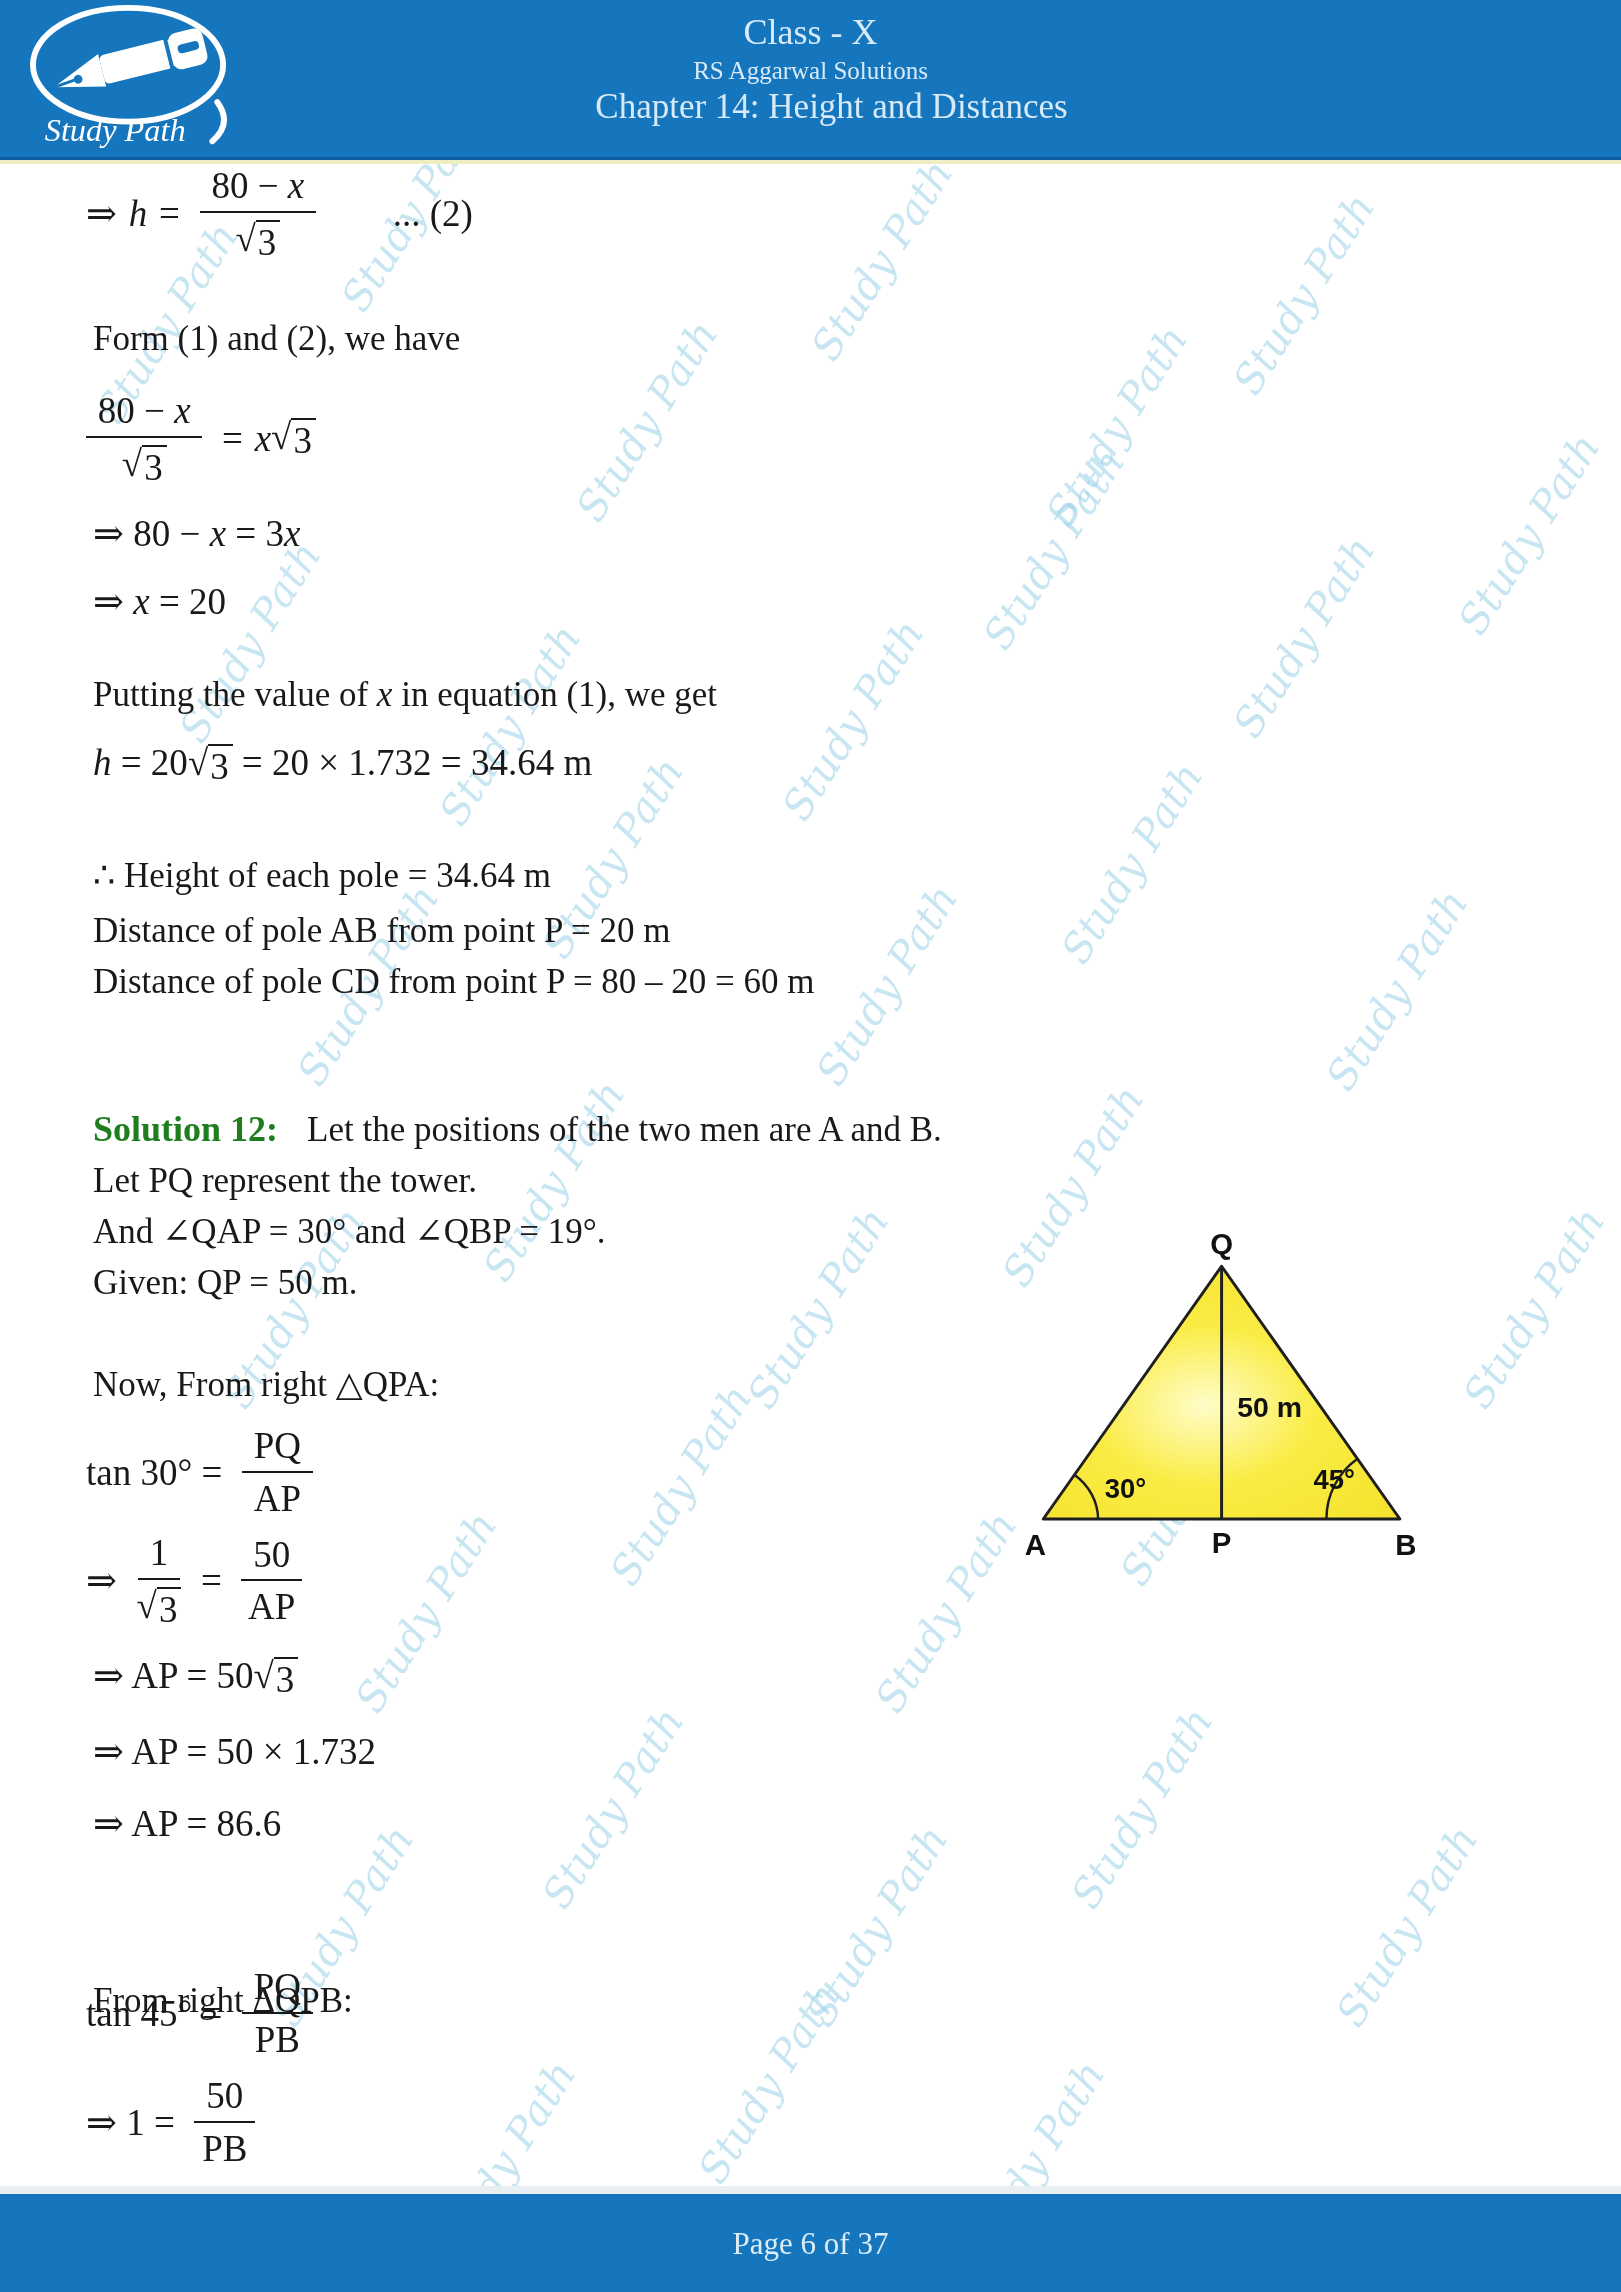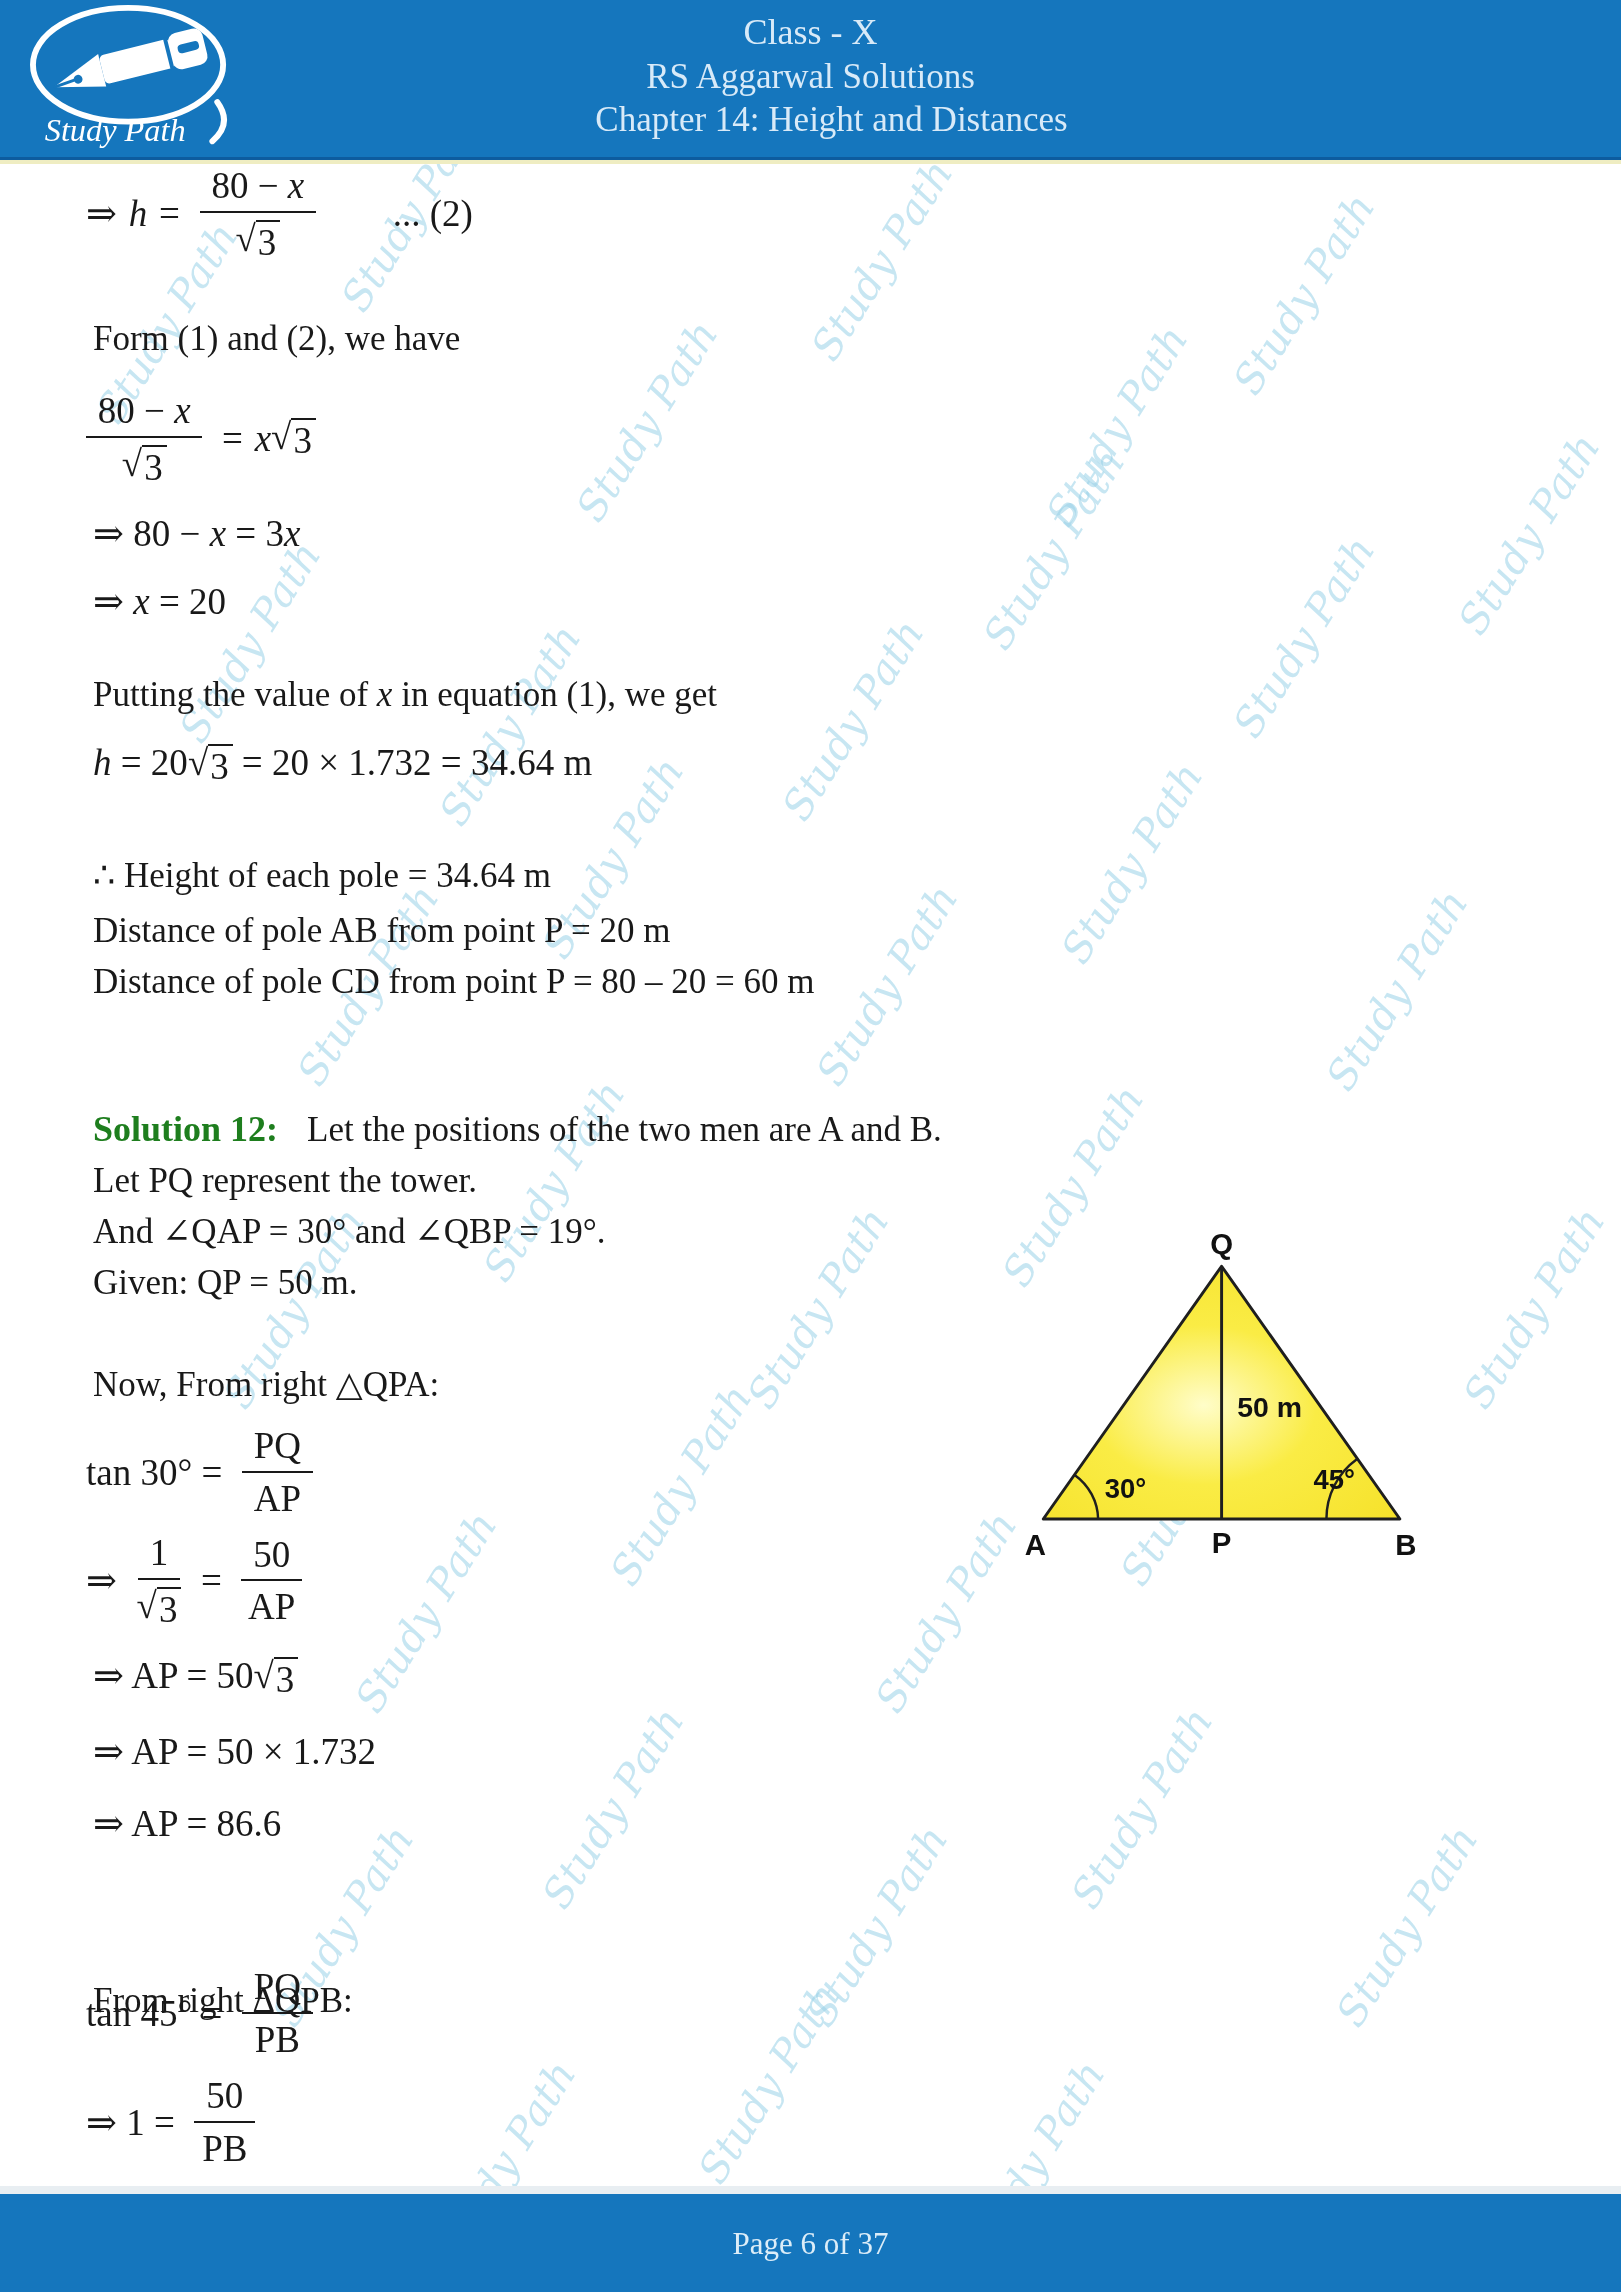--- a/index.html
+++ b/index.html
@@ -10,21 +10,21 @@
   .wm{position:absolute;font-style:italic;font-size:41px;color:#9ad2e8;opacity:.55;
       white-space:nowrap;transform:translate(-50%,-50%) rotate(-58deg);
       font-family:"DejaVu Serif",serif;pointer-events:none;}
 
   
   .header{position:absolute;left:0;top:0;width:100%;height:157px;background:#1576bd;}
   .hdr-edge{position:absolute;left:0;top:157px;width:100%;height:2.9px;background:#0d5c9f;}
   .hdr-gold{position:absolute;left:0;top:160px;width:100%;height:3.9px;background:#efedc2;}
   .htitle{position:absolute;left:0;right:0;top:9.8px;text-align:center;color:#d8eaf8;}
   .ht1{font-size:36px;line-height:1.25;}
-  .ht2{font-size:35px;line-height:1.25;}
+  .ht2{font-size:25px;line-height:1.25;}
   .ht3{font-size:35px;line-height:1.2;margin-left:42px;}
   .logo{position:absolute;left:24.5px;top:3.9px;}
 
   
   .t{position:absolute;left:93px;font-size:35px;white-space:nowrap;line-height:1.2;}
   .eq{position:absolute;left:86px;font-size:37px;display:flex;align-items:center;white-space:nowrap;}
   .e38{font-size:37px;}
   i{font-style:italic;}
 
   .frac{display:inline-flex;flex-direction:column;align-items:center;text-align:center;margin:0 7.8px;}

